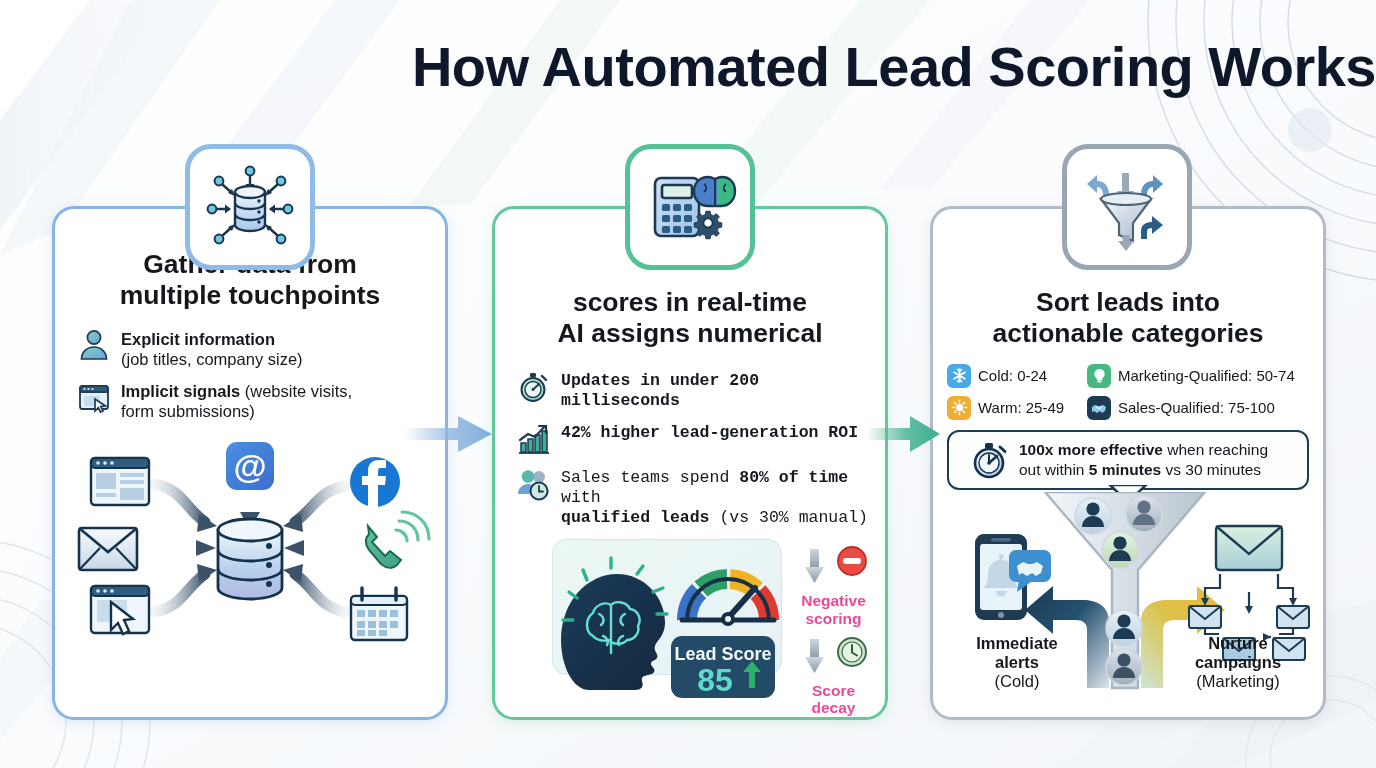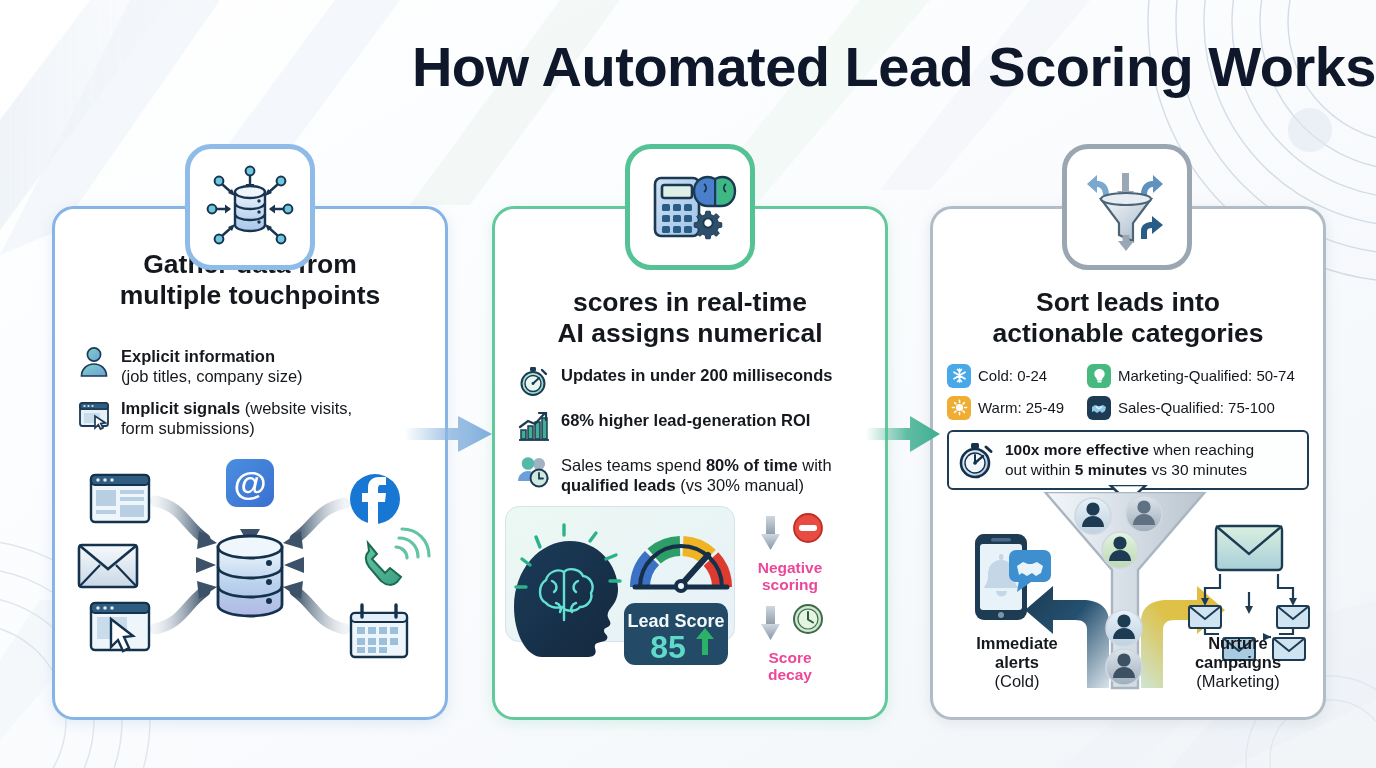--- a/index.html
+++ b/index.html
@@ -49,38 +49,38 @@
   
   .panel-heading {
     text-align: center; font-size: 26.5px; font-weight: bold;
     color: #14181d; line-height: 1.18; padding: 0 10px;
   }
   #panel-1 .panel-heading { margin-top: 40px; }
   #panel-2 .panel-heading { margin-top: 78px; }
   #panel-3 .panel-heading { margin-top: 78px; }
 
   
-  .bullets { margin-top: 33px; padding: 0 16px 0 22px; }
+  .bullets { margin-top: 16px; padding: 0 16px 0 22px; }
   .bullet { display: flex; align-items: flex-start; gap: 10px; margin-bottom: 11px; }
   .bullet-ico { flex: 0 0 auto; width: 34px; height: 34px; }
   .bullet-txt { font-size: 16.5px; color: #15191e; line-height: 1.22; padding-top: 1px; }
   .bullet-txt b { font-weight: bold; }
 
-  #panel-2 .bullets { margin-top: 14px; }
+  #panel-2 .bullets { margin-top: 20px; font-family: Liberation Mono, monospace; }
   #panel-2 .bullet-txt { font-size: 16.5px; }
 
   
   #flow-diagram { margin-top: 6px; }
 
   
   #p2-visual { display: flex; margin-top: 4px; padding-left: 10px; }
   #score-card {
     width: 230px; height: 136px; border-radius: 14px;
     background: linear-gradient(145deg,#ecf8f2 0%,#e7f1f8 100%);
-    border: 1px solid #d4e4ea; position: relative;
+    border: 1px solid #d4e4ea; position: relative; margin-left: 47px;
   }
   #p2-side { width: 110px; padding-top: 6px; text-align: center; }
   .side-item { margin-bottom: 8px; }
   .side-label {
     font-size: 15.5px; font-weight: bold; color: #ec4899;
     line-height: 1.12; margin-top: 1px;
   }
 
   
   .legend { margin-top: 14px; padding: 0 12px 0 14px;
@@ -88,23 +88,23 @@
   .legend-item { display: flex; align-items: center; gap: 7px; }
   .legend-chip {
     width: 24px; height: 24px; border-radius: 6px; flex: 0 0 auto;
     display: flex; align-items: center; justify-content: center;
   }
   .legend-txt { font-size: 15px; color: #14181d; white-space: nowrap; }
 
   
   #callout {
     margin: 10px 14px 0 14px; border: 2.5px solid #1d3c54;
-    border-radius: 6px; background: #fdfefe;
+    border-radius: 12px; background: #fdfefe;
     display: flex; align-items: center; gap: 9px;
-    padding: 8px 10px 8px 7px; position: relative;
+    padding: 8px 10px 8px 21px; position: relative;
   }
   #callout-text { font-size: 15.5px; color: #14181d; line-height: 1.25; }
   #callout-text b { font-weight: bold; }
   #callout-tail {
     position: absolute; left: 50%; bottom: -15px; transform: translateX(-50%);
   }
 
   
   #funnel-scene { position: relative; margin-top: 2px; height: 208px; }
   .fs-label {
@@ -537,21 +537,21 @@
           <rect x="4" y="21" width="5" height="9"></rect>
           <rect x="11" y="17" width="5" height="13"></rect>
           <rect x="18" y="13" width="5" height="17"></rect>
           <rect x="25" y="9" width="5" height="21"></rect>
         </g>
         <path d="M3 18 L11 12 L18 15 L28 4" fill="none" stroke="#1c3a52" stroke-width="2.2" stroke-linecap="round"></path>
         <path d="M22 4 h7 v7" fill="none" stroke="#1c3a52" stroke-width="2.2" stroke-linecap="round"></path>
         <path d="M2 31 h30" stroke="#1c3a52" stroke-width="1.8"></path>
       </svg>
       <div class="bullet-txt">
-        <b>68% higher lead-generation ROI</b>
+        <b>42% higher lead-generation ROI</b>
       </div>
     </div>
 
     <div class="bullet">
       <svg class="bullet-ico" viewBox="0 0 34 34">
         <circle cx="22" cy="10" r="6" fill="#9fb3c4"></circle>
         <path d="M12 26 c0-5.5 4.5-10 10-10 s10 4.5 10 10 z" fill="#9fb3c4"></path>
         <circle cx="11" cy="9.5" r="6.3" fill="#55b8a8"></circle>
         <path d="M1 27 c0-5.6 4.5-10 10-10 s10 4.4 10 10 z" fill="#6f9fd8"></path>
         <circle cx="22" cy="24" r="8.5" fill="#cfe9de" stroke="#1c3a52" stroke-width="1.9"></circle>

